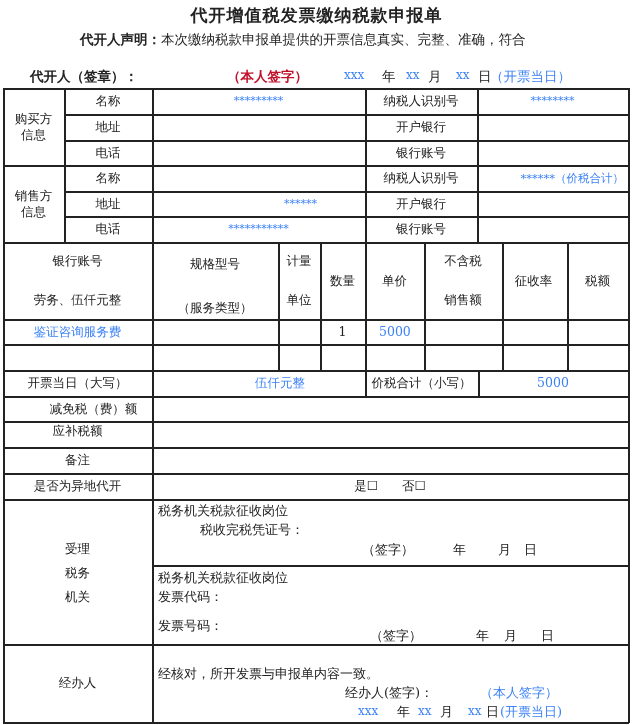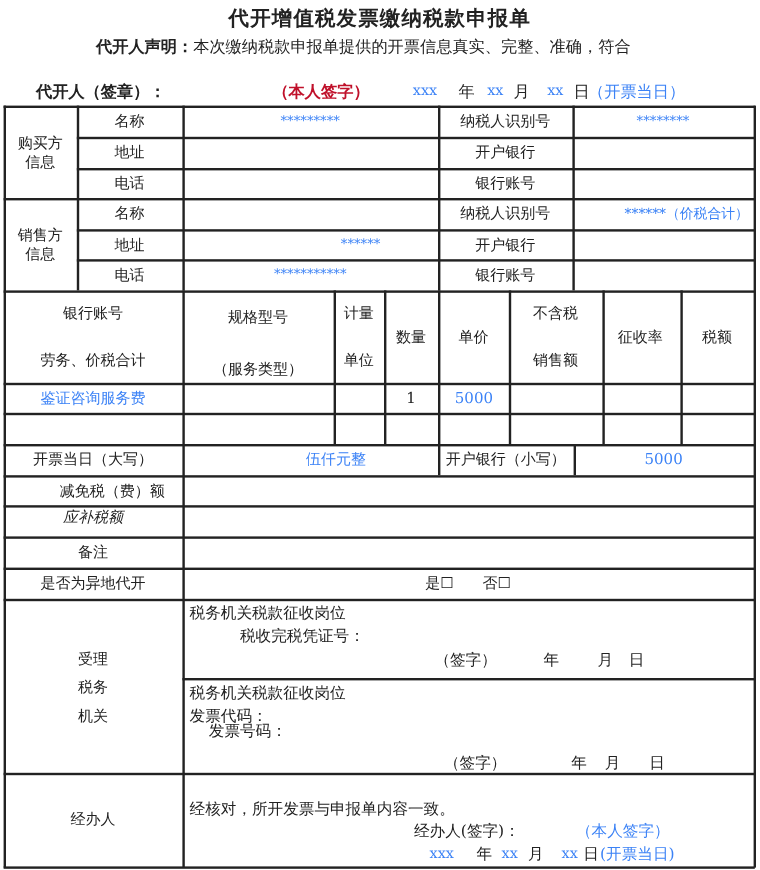--- a/index.html
+++ b/index.html
@@ -117,21 +117,21 @@
 <div class="cell pink" style="left:152px;top:216px;width:213px;height:26px;font-size:11px;">***********</div>
 <div class="cell" style="left:365px;top:165px;width:112px;height:26px;">纳税人识别号</div>
 <div class="cell pink" style="left:477px;top:165px;width:151px;height:26px;font-size:11.5px;justify-content:flex-end;padding-right:4px;">******（价税合计）</div>
 <div class="cell" style="left:365px;top:191px;width:112px;height:25px;">开户银行</div>
 <div class="cell" style="left:477px;top:191px;width:151px;height:25px;"></div>
 <div class="cell" style="left:365px;top:216px;width:112px;height:26px;">银行账号</div>
 <div class="cell" style="left:477px;top:216px;width:151px;height:26px;"></div>
 
 <div class="cell" style="left:3px;top:242px;width:149px;height:77px;flex-direction:column;justify-content:space-around;">
   <span>银行账号</span>
-  <span>劳务、价税合计</span>
+  <span>劳务、伍仟元整</span>
 </div>
 <div class="cell" style="left:152px;top:242px;width:126px;height:88px;flex-direction:column;justify-content:space-around;">
   <span>规格型号</span>
   <span>（服务类型）</span>
 </div>
 <div class="cell" style="left:278px;top:242px;width:42px;height:77px;flex-direction:column;justify-content:space-around;">
   <span>计量</span>
   <span>单位</span>
 </div>
 <div class="cell" style="left:320px;top:242px;width:45px;height:77px;">数量</div>
@@ -160,27 +160,27 @@
   <div class="cell" style="left:278px;top:344px;width:42px;height:26px;"></div>
   <div class="cell" style="left:320px;top:344px;width:45px;height:26px;"></div>
   <div class="cell" style="left:365px;top:344px;width:59px;height:26px;"></div>
   <div class="cell" style="left:424px;top:344px;width:78px;height:26px;"></div>
   <div class="cell" style="left:502px;top:344px;width:65px;height:26px;"></div>
   <div class="cell" style="left:567px;top:344px;width:61px;height:26px;"></div>
 </div>
 
 <div class="cell" style="left:3px;top:370px;width:149px;height:26px;">开票当日（大写）</div>
 <div class="cell pink" style="left:152px;top:370px;width:256px;height:26px;">伍仟元整</div>
-<div class="cell" style="left:365px;top:370px;width:113px;height:26px;">开户银行（小写）</div>
+<div class="cell" style="left:365px;top:370px;width:113px;height:26px;">价税合计（小写）</div>
 <div class="cell pink" style="left:478px;top:370px;width:150px;height:26px;">5000</div>
 
 <div class="cell" style="left:3px;top:396px;width:149px;height:25px;padding-left:32px;">减免税（费）额</div>
 <div class="cell" style="left:152px;top:396px;width:476px;height:25px;"></div>
 
-<div class="cell" style="left:3px;top:421px;width:149px;height:20px;font-style:italic;">应补税额</div>
+<div class="cell" style="left:3px;top:421px;width:149px;height:20px;">应补税额</div>
 <div class="cell" style="left:152px;top:421px;width:476px;height:26px;"></div>
 
 <div class="cell" style="left:3px;top:447px;width:149px;height:26px;">备注</div>
 <div class="cell" style="left:152px;top:447px;width:476px;height:26px;"></div>
 
 <div class="cell" style="left:3px;top:473px;width:149px;height:26px;">是否为异地代开</div>
 <div class="cell" style="left:152px;top:473px;width:476px;height:26px;">
   <span style="margin-right:24px;">是☐</span>
   <span>否☐</span>
 </div>
@@ -196,21 +196,21 @@
   <span class="txt13" style="left:200px;top:521px;">税收完税凭证号：</span>
   <span class="txt13" style="left:362px;top:541px;">（签字）</span>
   <span class="txt13" style="left:453px;top:541px;">年</span>
   <span class="txt13" style="left:498px;top:541px;">月</span>
   <span class="txt13" style="left:524px;top:541px;">日</span>
 </div>
 
 <div>
   <span class="txt13" style="left:158px;top:569px;">税务机关税款征收岗位</span>
   <span class="txt13" style="left:158px;top:588px;">发票代码：</span>
-  <span class="txt13" style="left:158px;top:600px;margin-left:16px;">发票号码：</span>
+  <span class="txt13" style="left:158px;top:617px;">发票号码：</span>
   <span class="txt13" style="left:370px;top:627px;">（签字）</span>
   <span class="txt13" style="left:476px;top:627px;">年</span>
   <span class="txt13" style="left:504px;top:627px;">月</span>
   <span class="txt13" style="left:541px;top:627px;">日</span>
 </div>
 
 <div class="cell" style="left:3px;top:644px;width:149px;height:78px;">经办人</div>
 <div>
   <span class="txt13" style="left:158px;top:665px;">经核对，所开发票与申报单内容一致。</span>
   <span class="txt13" style="left:345px;top:684px;">经办人(签字)：</span>

